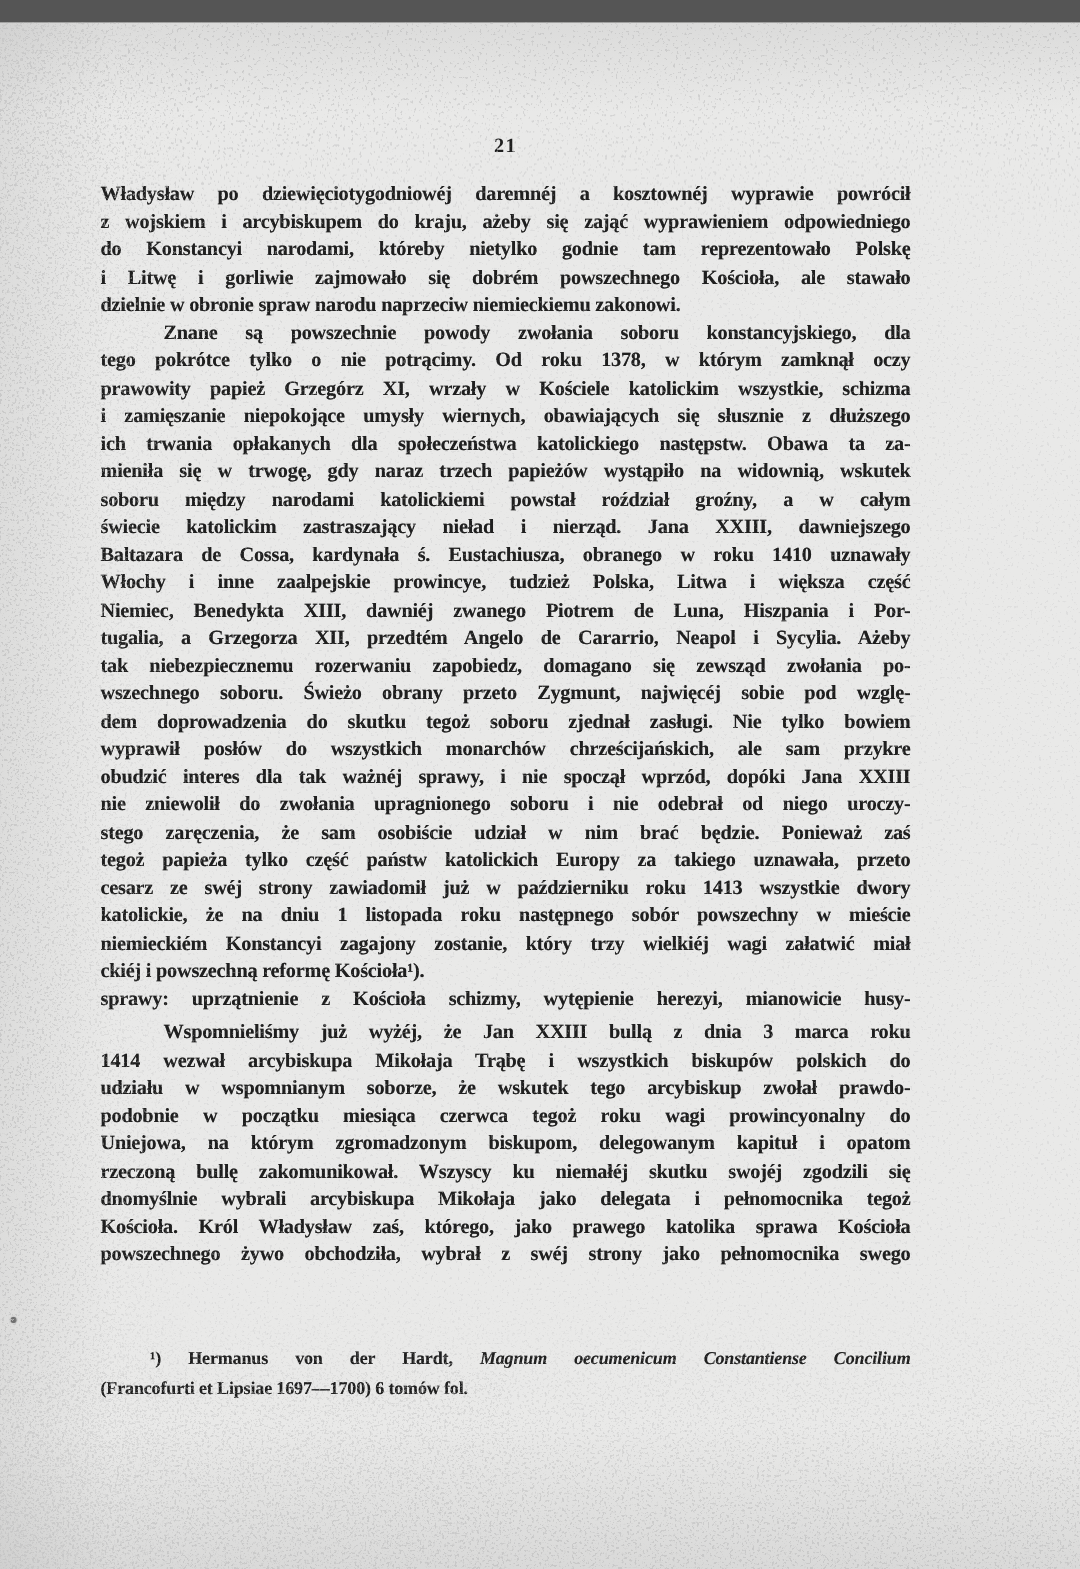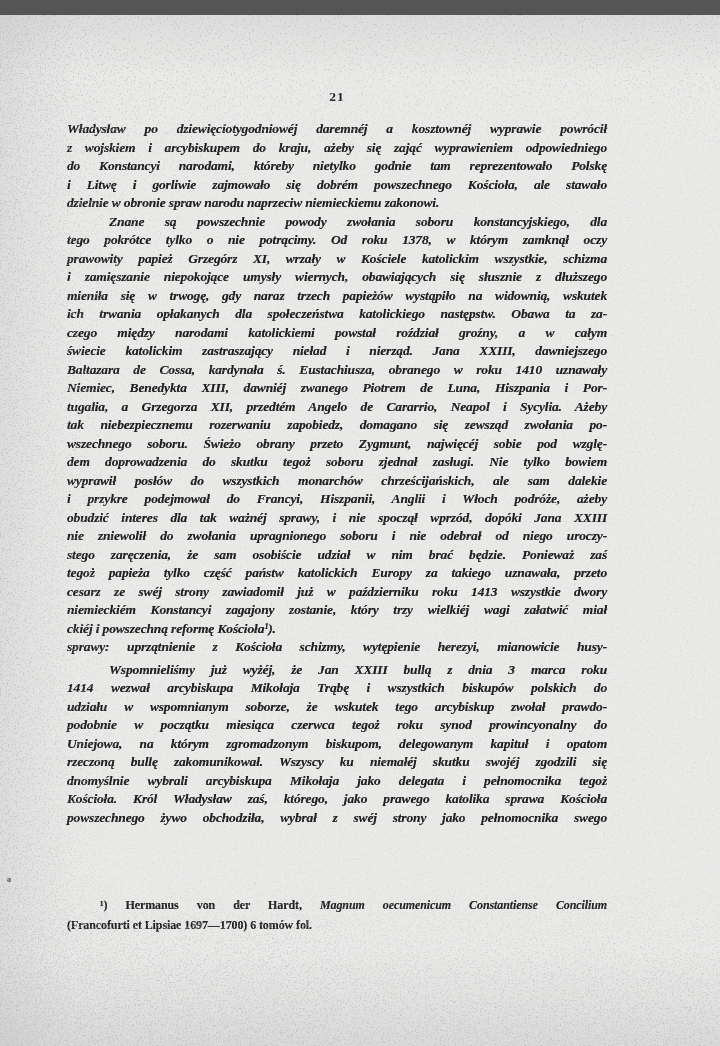--- a/index.html
+++ b/index.html
@@ -17,21 +17,21 @@
     color:#1f1f1f;
   }
   .noise{position:absolute;inset:0;pointer-events:none;}
   .pageno{
     position:absolute;top:74px;left:67px;width:540px;
     text-align:center;font-size:13.5px;font-weight:bold;letter-spacing:1px;
   }
   .textblock{
     position:absolute;top:105px;left:67px;width:540px;
   }
-  .para{margin:0;font-style:italic;}
+  .para{margin:0;}
   .para:nth-child(3){margin-top:4px;}
   .line{
     height:18.5px;line-height:18.5px;
     font-size:13.5px;font-weight:bold;letter-spacing:-0.15px;
     text-align:justify;text-align-last:left;
     text-shadow:0 0 .4px rgba(20,20,20,.55);
     white-space:normal;overflow:visible;
   }
   .line.j{text-align-last:justify;}
   .line.indent{text-indent:42px;}
@@ -64,46 +64,47 @@
         <div class="line j">z wojskiem i arcybiskupem do kraju, ażeby się zająć wyprawieniem odpowiedniego</div>
         <div class="line j">do Konstancyi narodami, któreby nietylko godnie tam reprezentowało Polskę</div>
         <div class="line j">i Litwę i gorliwie zajmowało się dobrém powszechnego Kościoła, ale stawało</div>
         <div class="line">dzielnie w obronie spraw narodu naprzeciw niemieckiemu zakonowi.</div>
       </div>
       <div class="para">
         <div class="line j indent">Znane są powszechnie powody zwołania soboru konstancyjskiego, dla</div>
         <div class="line j">tego pokrótce tylko o nie potrącimy.  Od roku 1378, w którym zamknął oczy</div>
         <div class="line j">prawowity papież Grzegórz XI, wrzały w Kościele katolickim wszystkie, schizma</div>
         <div class="line j">i zamięszanie niepokojące umysły wiernych, obawiających się słusznie z dłuższego</div>
+        <div class="line j">ich trwania opłakanych dla społeczeństwa katolickiego następstw.  Obawa ta za-</div>
         <div class="line j">mieniła się w trwogę, gdy naraz trzech papieżów wystąpiło na widownią, wskutek</div>
-        <div class="line j">ich trwania opłakanych dla społeczeństwa katolickiego następstw.  Obawa ta za-</div>
-        <div class="line j">czego między narodami katolickiemi powstał roździał groźny, a w całym</div>
+        <div class="line j">soboru między narodami katolickiemi powstał roździał groźny, a w całym</div>
         <div class="line j">świecie katolickim zastraszający nieład i nierząd.  Jana XXIII, dawniejszego</div>
         <div class="line j">Baltazara de Cossa, kardynała ś. Eustachiusza, obranego w roku 1410 uznawały</div>
+        <div class="line j">Włochy i inne zaalpejskie prowincye, tudzież Polska, Litwa i większa część</div>
         <div class="line j">Niemiec, Benedykta XIII, dawniéj zwanego Piotrem de Luna, Hiszpania i Por-</div>
         <div class="line j">tugalia, a Grzegorza XII, przedtém Angelo de Cararrio, Neapol i Sycylia.  Ażeby</div>
         <div class="line j">tak niebezpiecznemu rozerwaniu zapobiedz, domagano się zewsząd zwołania po-</div>
         <div class="line j">wszechnego soboru.  Świeżo obrany przeto Zygmunt, najwięcéj sobie pod wzglę-</div>
         <div class="line j">dem doprowadzenia do skutku tegoż soboru zjednał zasługi.  Nie tylko bowiem</div>
-        <div class="line j">wyprawił posłów do wszystkich monarchów chrześcijańskich, ale sam dalekie</div>
-        <div class="line j">i przykre podejmował do Francyi, Hiszpanii, Anglii i Włoch podróże, ażeby</div>
+        <div class="line j">wyprawił posłów do wszystkich monarchów chrześcijańskich, ale sam przykre</div>
         <div class="line j">obudzić interes dla tak ważnéj sprawy, i nie spoczął wprzód, dopóki Jana XXIII</div>
         <div class="line j">nie zniewolił do zwołania upragnionego soboru i nie odebrał od niego uroczy-</div>
         <div class="line j">stego zaręczenia, że sam osobiście udział w nim brać będzie.  Ponieważ zaś</div>
         <div class="line j">tegoż papieża tylko część państw katolickich Europy za takiego uznawała, przeto</div>
         <div class="line j">cesarz ze swéj strony zawiadomił już w październiku roku 1413 wszystkie dwory</div>
+        <div class="line j">katolickie, że na dniu 1 listopada roku następnego sobór powszechny w mieście</div>
         <div class="line j">niemieckiém Konstancyi zagajony zostanie, który trzy wielkiéj wagi załatwić miał</div>
         <div class="line">ckiéj i powszechną reformę Kościoła¹).</div>
         <div class="line j">sprawy: uprzątnienie z Kościoła schizmy, wytępienie herezyi, mianowicie husy-</div>
       </div>
       <div class="para">
         <div class="line j indent">Wspomnieliśmy już wyżéj, że Jan XXIII bullą z dnia 3 marca roku</div>
         <div class="line j">1414 wezwał arcybiskupa Mikołaja Trąbę i wszystkich biskupów polskich do</div>
         <div class="line j">udziału w wspomnianym soborze, że wskutek tego arcybiskup zwołał prawdo-</div>
-        <div class="line j">podobnie w początku miesiąca czerwca tegoż roku synod prowincyonalny do</div>
+        <div class="line j">podobnie w początku miesiąca czerwca tegoż roku wagi prowincyonalny do</div>
         <div class="line j">Uniejowa, na którym zgromadzonym biskupom, delegowanym kapituł i opatom</div>
         <div class="line j">rzeczoną bullę zakomunikował.  Wszyscy ku niemałéj skutku swojéj zgodzili się</div>
         <div class="line j">dnomyślnie wybrali arcybiskupa Mikołaja jako delegata i pełnomocnika tegoż</div>
         <div class="line j">Kościoła.  Król Władysław zaś, którego, jako prawego katolika sprawa Kościoła</div>
         <div class="line j">powszechnego żywo obchodziła, wybrał z swéj strony jako pełnomocnika swego</div>
       </div>
     </div>
 
   <div class="footnote">
     <div class="fline first"><span>¹) Hermanus von der Hardt, </span><span class="ital">Magnum oecumenicum Constantiense Concilium</span></div>

